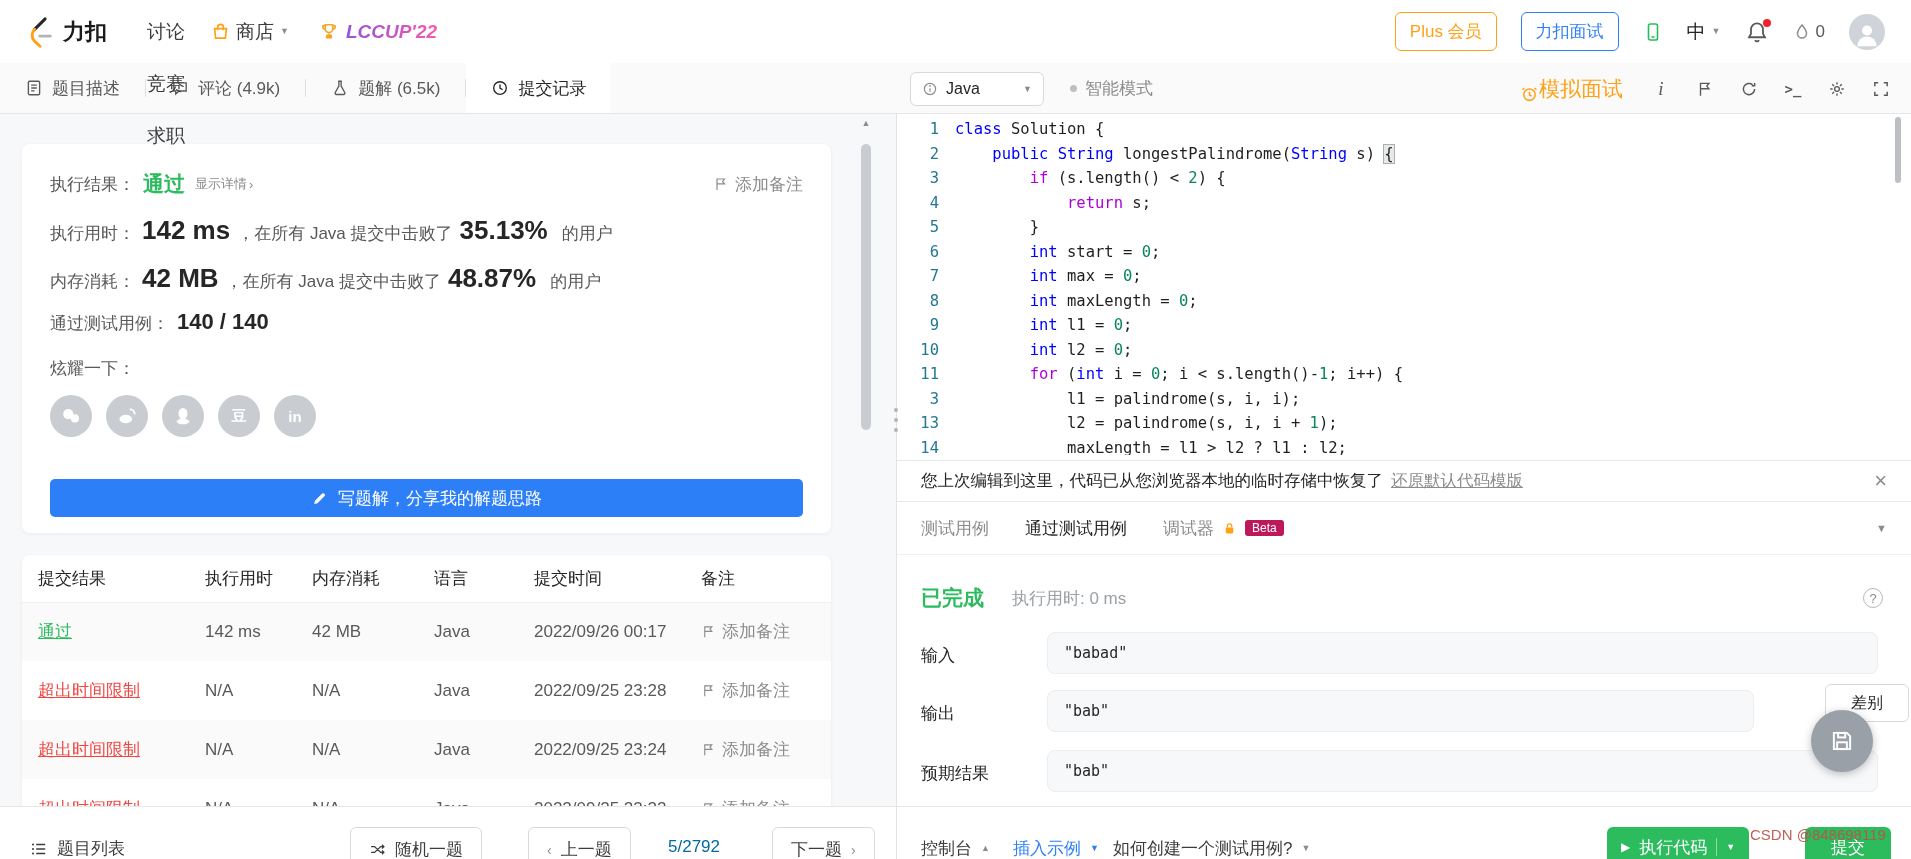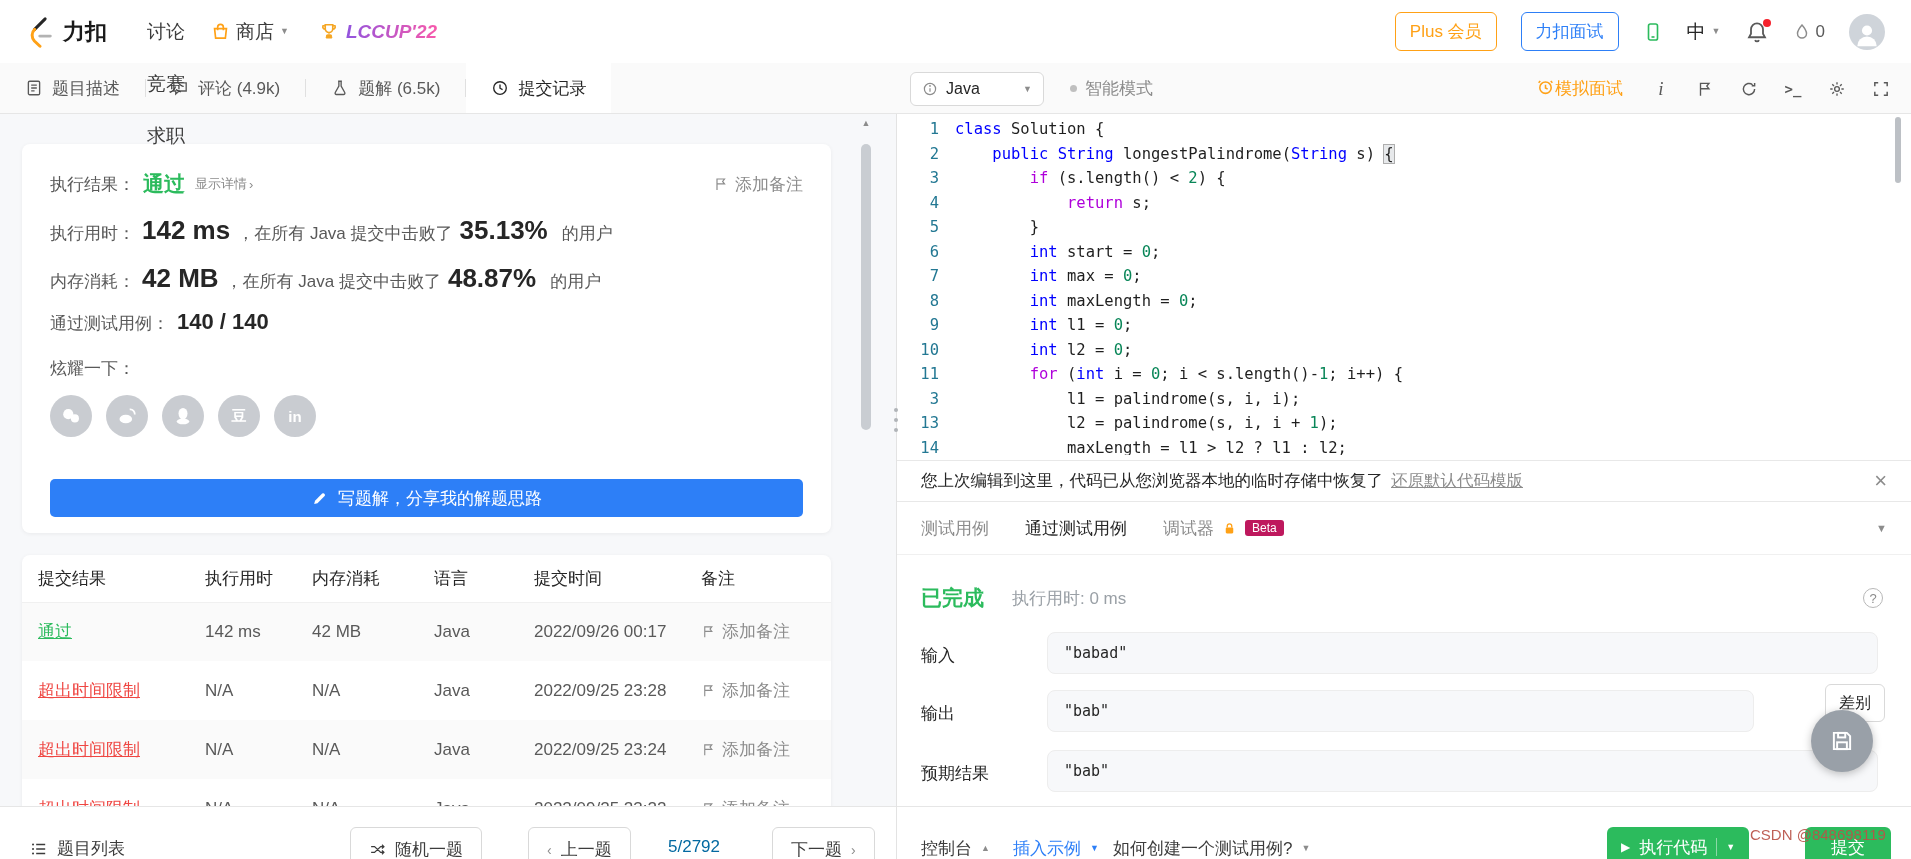--- a/index.html
+++ b/index.html
@@ -34,21 +34,21 @@
 .toolbar{position:absolute;left:0;top:63px;width:1911px;height:51px;background:#fafafa;border-bottom:1px solid #e6e6e6;z-index:5;}
 .tb-tabs{display:flex;align-items:stretch;height:100%;}
 .tb-tab{display:flex;align-items:center;gap:9px;padding:0 25px;font-size:17px;color:#595959;cursor:pointer;}
 .tb-tab.active{background:#fff;color:#262626;}
 .tb-sep{width:1px;height:18px;background:#e0e0e0;align-self:center;}
 .lang-select{position:absolute;left:910px;top:9px;width:134px;height:34px;border:1px solid #d9d9d9;border-radius:6px;background:#fff;display:flex;align-items:center;gap:8px;padding:0 11px;font-size:16px;color:#262626;cursor:pointer;}
 .lang-select .caret{margin-left:auto;}
 .mode{position:absolute;left:1070px;top:0;height:51px;display:flex;align-items:center;gap:8px;color:#8c8c8c;font-size:17px;}
 .mode-dot{width:7px;height:7px;border-radius:50%;background:#bfbfbf;}
 .tb-right{position:absolute;right:8px;top:0;height:51px;display:flex;align-items:center;}
-.mock{display:flex;align-items:flex-start;gap:0;color:#ffa116;font-size:17px;margin-right:16px;cursor:pointer;}
+.mock{display:flex;align-items:flex-end;gap:0;color:#ffa116;font-size:21px;margin-right:16px;cursor:pointer;}
 .tb-icon{width:44px;height:51px;display:flex;align-items:center;justify-content:center;color:#595959;cursor:pointer;}
 .info-i{font-family:"Liberation Serif",serif;font-style:italic;font-size:19px;}
 .term-txt{font-family:"DejaVu Sans Mono",monospace;font-size:14px;font-weight:bold;}
 
 
 .left-pane{position:absolute;left:0;top:114px;width:896px;height:745px;background:#f7f8fa;overflow:hidden;}
 .card{position:absolute;left:22px;width:809px;background:#fff;border-radius:8px;box-shadow:0 1px 4px rgba(0,0,0,.06);}
 .result-card{top:30px;height:389px;padding:26px 28px;}
 .row1{display:flex;align-items:center;}
 .lbl{font-size:17px;color:#595959;white-space:nowrap;}
@@ -111,21 +111,21 @@
 .ctab{color:#8c8c8c;cursor:pointer;display:flex;align-items:center;gap:8px;}
 .ctab.active{color:#262626;font-weight:500;}
 .beta{background:#be185d;color:#fff;font-size:12px;border-radius:3px;padding:1px 7px;font-style:normal;}
 .tabs-chevron{margin-left:auto;color:#8c8c8c;font-size:11px;cursor:pointer;}
 .status-row{position:absolute;left:24px;top:470px;right:28px;display:flex;align-items:center;}
 .status-done{font-size:21px;font-weight:bold;color:#2cbb5d;}
 .status-runtime{margin-left:28px;font-size:17px;color:#9aa0a6;}
 .q-icon{margin-left:auto;width:20px;height:20px;border:1.5px solid #b8b8b8;border-radius:50%;color:#8c8c8c;font-size:13px;display:flex;align-items:center;justify-content:center;cursor:pointer;}
 .io-label{position:absolute;left:24px;font-size:17px;color:#262626;}
 .io-box{position:absolute;left:150px;height:42px;background:#f7f8fa;border:1px solid #ededed;border-radius:8px;display:flex;align-items:center;padding:0 16px;font-family:"DejaVu Sans Mono",monospace;font-size:15px;color:#262626;cursor:text;}
-.diff-btn{position:absolute;left:928px;top:570px;width:60px;height:38px;border:1px solid #d9d9d9;border-radius:6px;background:#fff;font-size:16px;color:#262626;display:flex;align-items:center;justify-content:center;cursor:pointer;z-index:2;}
+.diff-btn{position:absolute;left:928px;top:570px;width:84px;height:38px;border:1px solid #d9d9d9;border-radius:6px;background:#fff;font-size:16px;color:#262626;display:flex;align-items:center;justify-content:center;cursor:pointer;z-index:2;}
 .fab{position:absolute;left:914px;top:596px;width:62px;height:62px;border-radius:50%;background:#99a0a8;box-shadow:0 2px 8px rgba(0,0,0,.25);display:flex;align-items:center;justify-content:center;cursor:pointer;z-index:4;}
 
 .divider-dots{position:absolute;left:891px;top:402px;width:10px;z-index:7;cursor:col-resize;}
 .divider-dots i{display:block;width:4px;height:4px;border-radius:50%;background:#b0b4b8;margin:6px auto;}
 .watermark{position:absolute;left:1750px;top:826px;font-size:15px;color:rgba(184,82,72,.92);z-index:20;white-space:nowrap;}
 </style>
 </head>
 <body>
 
 <header class="navbar">

